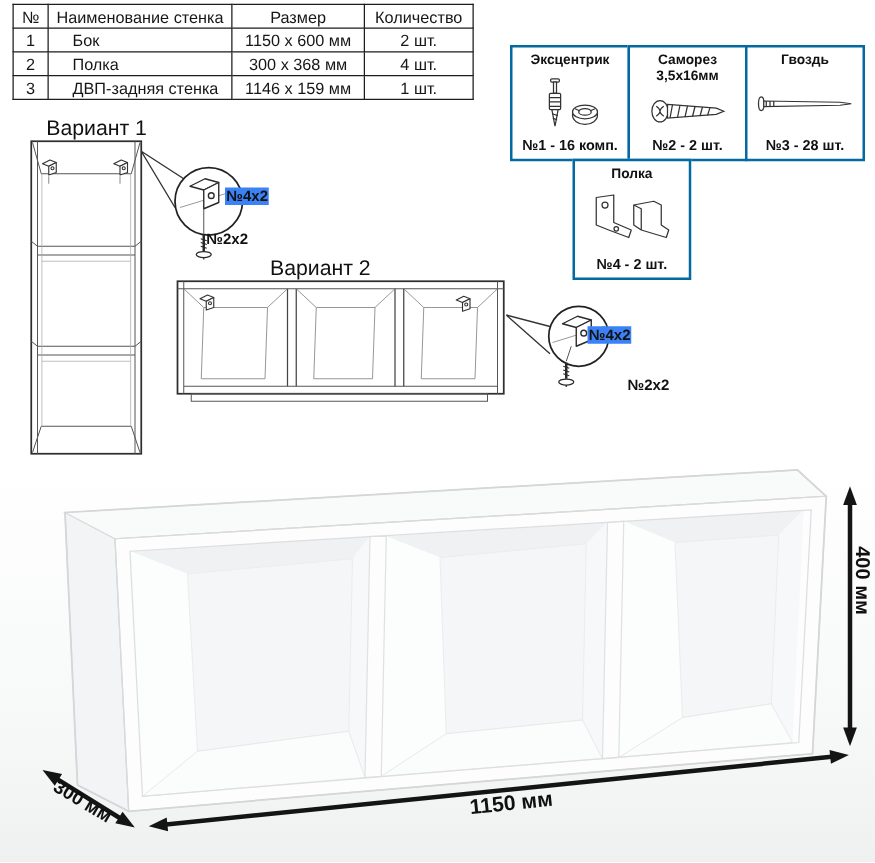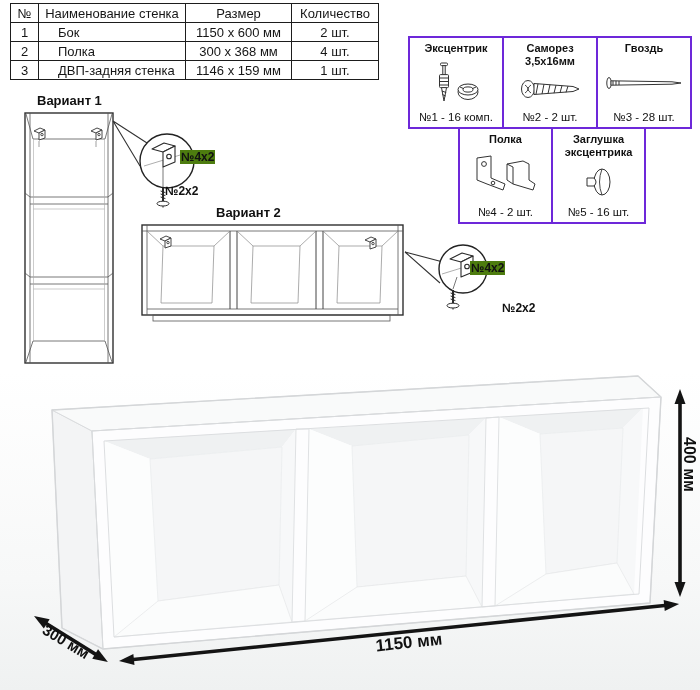--- a/index.html
+++ b/index.html
@@ -6,32 +6,32 @@
   #page{position:relative;width:700px;height:690px;background:#fff;overflow:hidden;
         font-family:"Liberation Sans",sans-serif;color:#111;}
   
   table.parts{position:absolute;left:10px;top:3px;border-collapse:collapse;background:#fff;
               font-size:13px;color:#161616;}
   table.parts th,table.parts td{border:1.6px solid #1d1d1d;height:18px;padding:0 5px;
               text-align:center;font-weight:normal;white-space:nowrap;}
   table.parts td.name{text-align:left;padding-left:19px;}
   
   .legend-row{position:absolute;display:flex;}
-  .lbox{box-sizing:border-box;border:2px solid #6d28d9;margin-left:-2px;background:#fff;
+  .lbox{box-sizing:border-box;border:2px solid #0369a1;margin-left:-2px;background:#fff;
         display:flex;flex-direction:column;align-items:center;}
   .lbox:first-child{margin-left:0;}
   .row1 .lbox{width:96px;height:93px;}
   .row2 .lbox{width:95px;height:97px;}
   .ltitle{font-weight:bold;font-size:11px;line-height:1.15;text-align:center;padding-top:4px;}
   .licon{flex:1;display:flex;align-items:center;justify-content:center;}
-  .lqty{font-weight:normal;font-size:11.5px;padding-bottom:4px;white-space:nowrap;}
+  .lqty{font-weight:bold;font-size:11.5px;padding-bottom:4px;white-space:nowrap;}
   
-  .vlabel{position:absolute;font-weight:bold;font-size:13px;}
+  .vlabel{position:absolute;font-weight:normal;font-size:17px;}
   .clabel{position:absolute;font-weight:bold;font-size:12px;white-space:nowrap;padding-left:40px;}
-  .clabel.bg{background:#4d7c0f;padding:0 1px;}
+  .clabel.bg{background:#3b82f6;padding:0 1px;}
   .dim{position:absolute;font-weight:bold;color:#101010;}
   #dim-width{left:344px;top:633px;width:130px;text-align:center;font-size:17px;
              transform:rotate(-6deg);}
   #dim-depth{left:22px;top:633px;width:88px;text-align:center;font-size:15px;
              transform:rotate(31deg);}
   #dim-height{left:681px;top:437px;height:116px;writing-mode:vertical-rl;font-size:16px;
               line-height:1;}
   svg.art{position:absolute;left:0;top:0;}
 </style>
 </head>
@@ -289,33 +289,20 @@
             <path d="M6,4 L20,2 L20,24 L34,30 L32,36 L16,30 L6,26 Z"></path>
             <circle cx="13" cy="10" r="2.4" fill="none"></circle>
             <circle cx="22" cy="29" r="1.8" fill="none"></circle>
             <path d="M36,10 L52,7 L58,10 L58,26 L64,30 L62,36 L42,30 L36,26 Z"></path>
             <path d="M36,10 L42,13 L42,30" fill="none"></path>
           </g>
         </svg>
       </div>
       <div class="lqty">№4 - 2 шт.</div>
     </div>
-    <div class="lbox">
-      <div class="ltitle">Заглушка эксцентрика</div>
-      <div class="licon">
-        <svg width="44" height="36" viewBox="0 0 44 36">
-          <g stroke="#333" stroke-width="1" fill="#fff">
-            <ellipse cx="25" cy="18" rx="8" ry="13"></ellipse>
-            <path d="M17,14 Q21,18 17,22 L10,22 L10,14 Z"></path>
-            <path d="M25,5 Q20,18 25,31" fill="none" stroke-width="0.9"></path>
-          </g>
-        </svg>
-      </div>
-      <div class="lqty">№5 - 16 шт.</div>
-    </div>
   </div>
 
   <div class="vlabel" style="left:37px;top:93px;">Вариант 1</div>
   <div class="vlabel" style="left:216px;top:205px;">Вариант 2</div>
 
   <div class="clabel bg" style="left:180px;top:150px;">№4х2</div>
   <div class="clabel" style="left:125px;top:184px;">№2х2</div>
   <div class="clabel bg" style="left:470px;top:261px;">№4х2</div>
   <div class="clabel" style="left:462px;top:301px;">№2х2</div>
 

